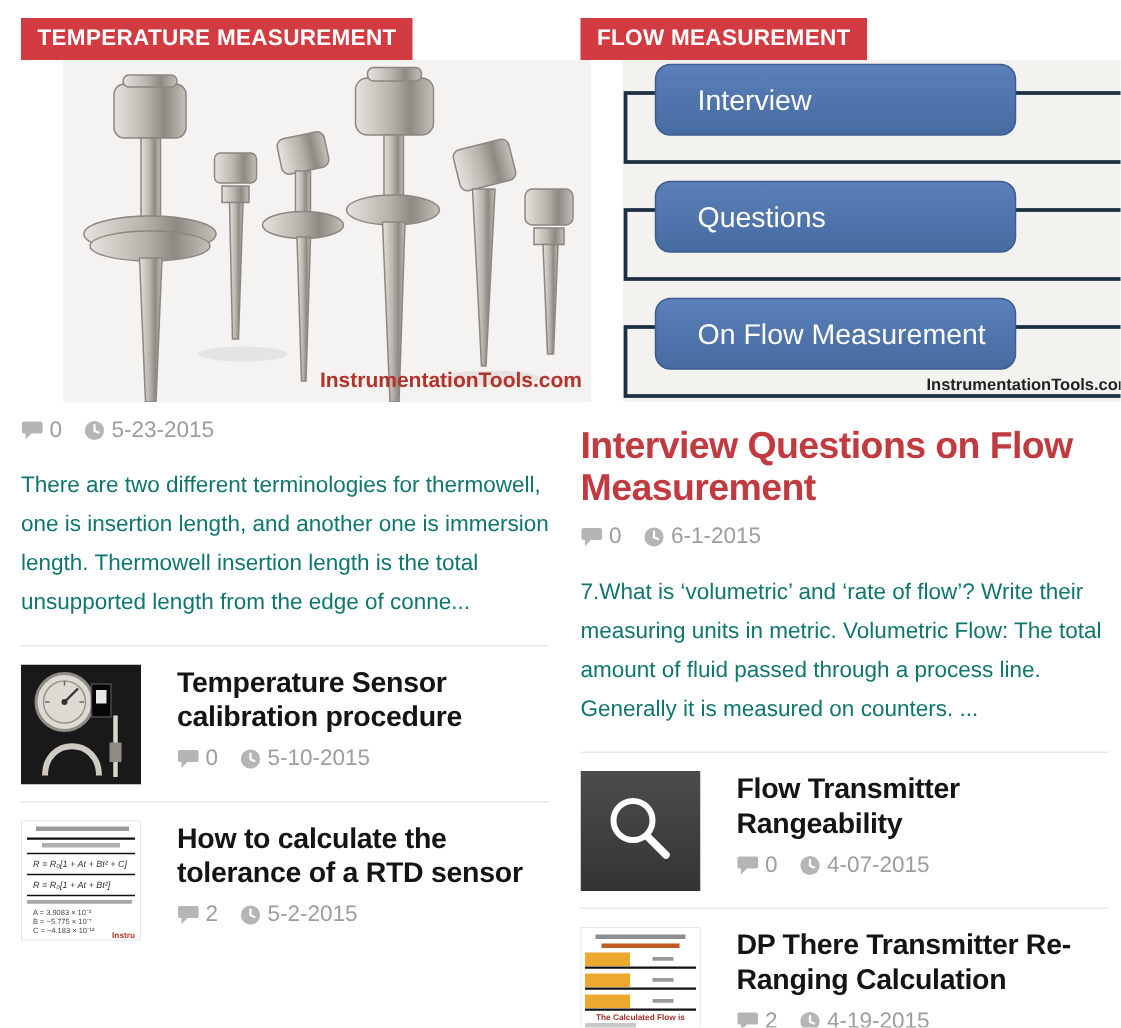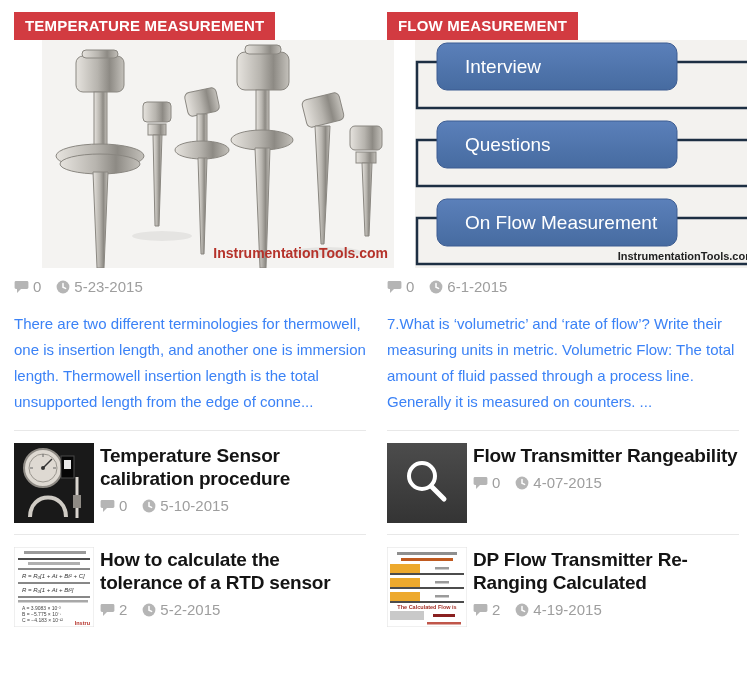--- a/index.html
+++ b/index.html
@@ -23,26 +23,26 @@
   .post-title {
     color:#c03a40; font-size:25px; line-height:28px; font-weight:bold;
     letter-spacing:-0.4px; margin-top:15px; cursor:pointer;
   }
   .meta { display:flex; align-items:center; gap:15px; margin-top:10px; }
   .meta-item { display:flex; align-items:center; gap:4px;
     color:#9e9e9e; font-size:15px; }
   .meta-item svg { display:block; }
 
   .excerpt {
-    margin-top:16px; font-size:15px; line-height:26px; color:#3b82f6;
+    margin-top:16px; font-size:15px; line-height:26px; color:#0f766e;
     min-height:104px;
   }
   .divider { border-top:1px solid #e8e8e8; margin-top:15px; }
 
-  .small-post { display:flex; gap:6px; padding:12px 0 11px; }
+  .small-post { display:flex; gap:24px; padding:12px 0 11px; }
   .thumb { width:80px; height:80px; flex:none; cursor:pointer; }
   .thumb svg { display:block; }
   .sp-body { padding-top:1px; }
   .sp-title {
     font-size:19px; line-height:23px; font-weight:bold; color:#141414;
     letter-spacing:-0.2px; cursor:pointer;
   }
   .sp-meta { margin-top:7px; }
 </style>
 </head>
@@ -248,20 +248,21 @@
           <rect x="22" y="81" width="240" height="47" rx="10" fill="url(#blueBtn)" stroke="#3d5d92"></rect>
           <text x="50" y="111" font-size="19" fill="#ffffff">Questions</text>
 
           <rect x="2" y="178" width="343" height="46" fill="none" stroke="#1d2f43" stroke-width="2.5"></rect>
           <rect x="22" y="159" width="240" height="47" rx="10" fill="url(#blueBtn)" stroke="#3d5d92"></rect>
           <text x="50" y="189" font-size="19" fill="#ffffff">On Flow Measurement</text>
           <text x="340" y="220" text-anchor="end" font-size="11" font-weight="bold" fill="#222">InstrumentationTools.com</text>
         </svg>
       </div>
 
+      <h2 class="post-title">Interview Questions on Flow Measurement</h2>
 
       <div class="meta">
         <span class="meta-item">
           <span>
             <svg width="15" height="14" viewBox="0 0 15 14">
                 <path fill="#b5b5b5" d="M2 1h11c.8 0 1.4.6 1.4 1.4v5.2c0 .8-.6 1.4-1.4 1.4H7l-4 4V9H2C1.2 9 .6 8.4.6 7.6V2.4C.6 1.6 1.2 1 2 1z"></path>
               </svg>
           </span>
           <span>0</span>
         </span>
@@ -339,21 +340,21 @@
             <rect x="3" y="45" width="30" height="9" fill="#eda92d"></rect>
             <rect x="48" y="48" width="14" height="2.5" fill="#9a9a9a"></rect>
             <line x1="3" y1="55" x2="77" y2="55" stroke="#111" stroke-width="1.5"></line>
             <text x="40" y="62" text-anchor="middle" font-size="5.5" font-weight="bold" fill="#a33028">The Calculated Flow is</text>
             <rect x="3" y="64" width="34" height="9" fill="#c9c9c9"></rect>
             <rect x="46" y="67" width="22" height="3" fill="#8a2020"></rect>
             <rect x="40" y="75" width="34" height="2.5" fill="#c0564a"></rect>
           </svg>
         </div>
         <div class="sp-body">
-          <div class="sp-title">DP Flow Transmitter Re-Ranging Calculated</div>
+          <div class="sp-title">DP There Transmitter Re-Ranging Calculation</div>
           <div class="meta sp-meta">
             <span class="meta-item">
               <span>
                 <svg width="15" height="14" viewBox="0 0 15 14">
                     <path fill="#b5b5b5" d="M2 1h11c.8 0 1.4.6 1.4 1.4v5.2c0 .8-.6 1.4-1.4 1.4H7l-4 4V9H2C1.2 9 .6 8.4.6 7.6V2.4C.6 1.6 1.2 1 2 1z"></path>
                   </svg>
               </span>
               <span>2</span>
             </span>
             <span class="meta-item">

